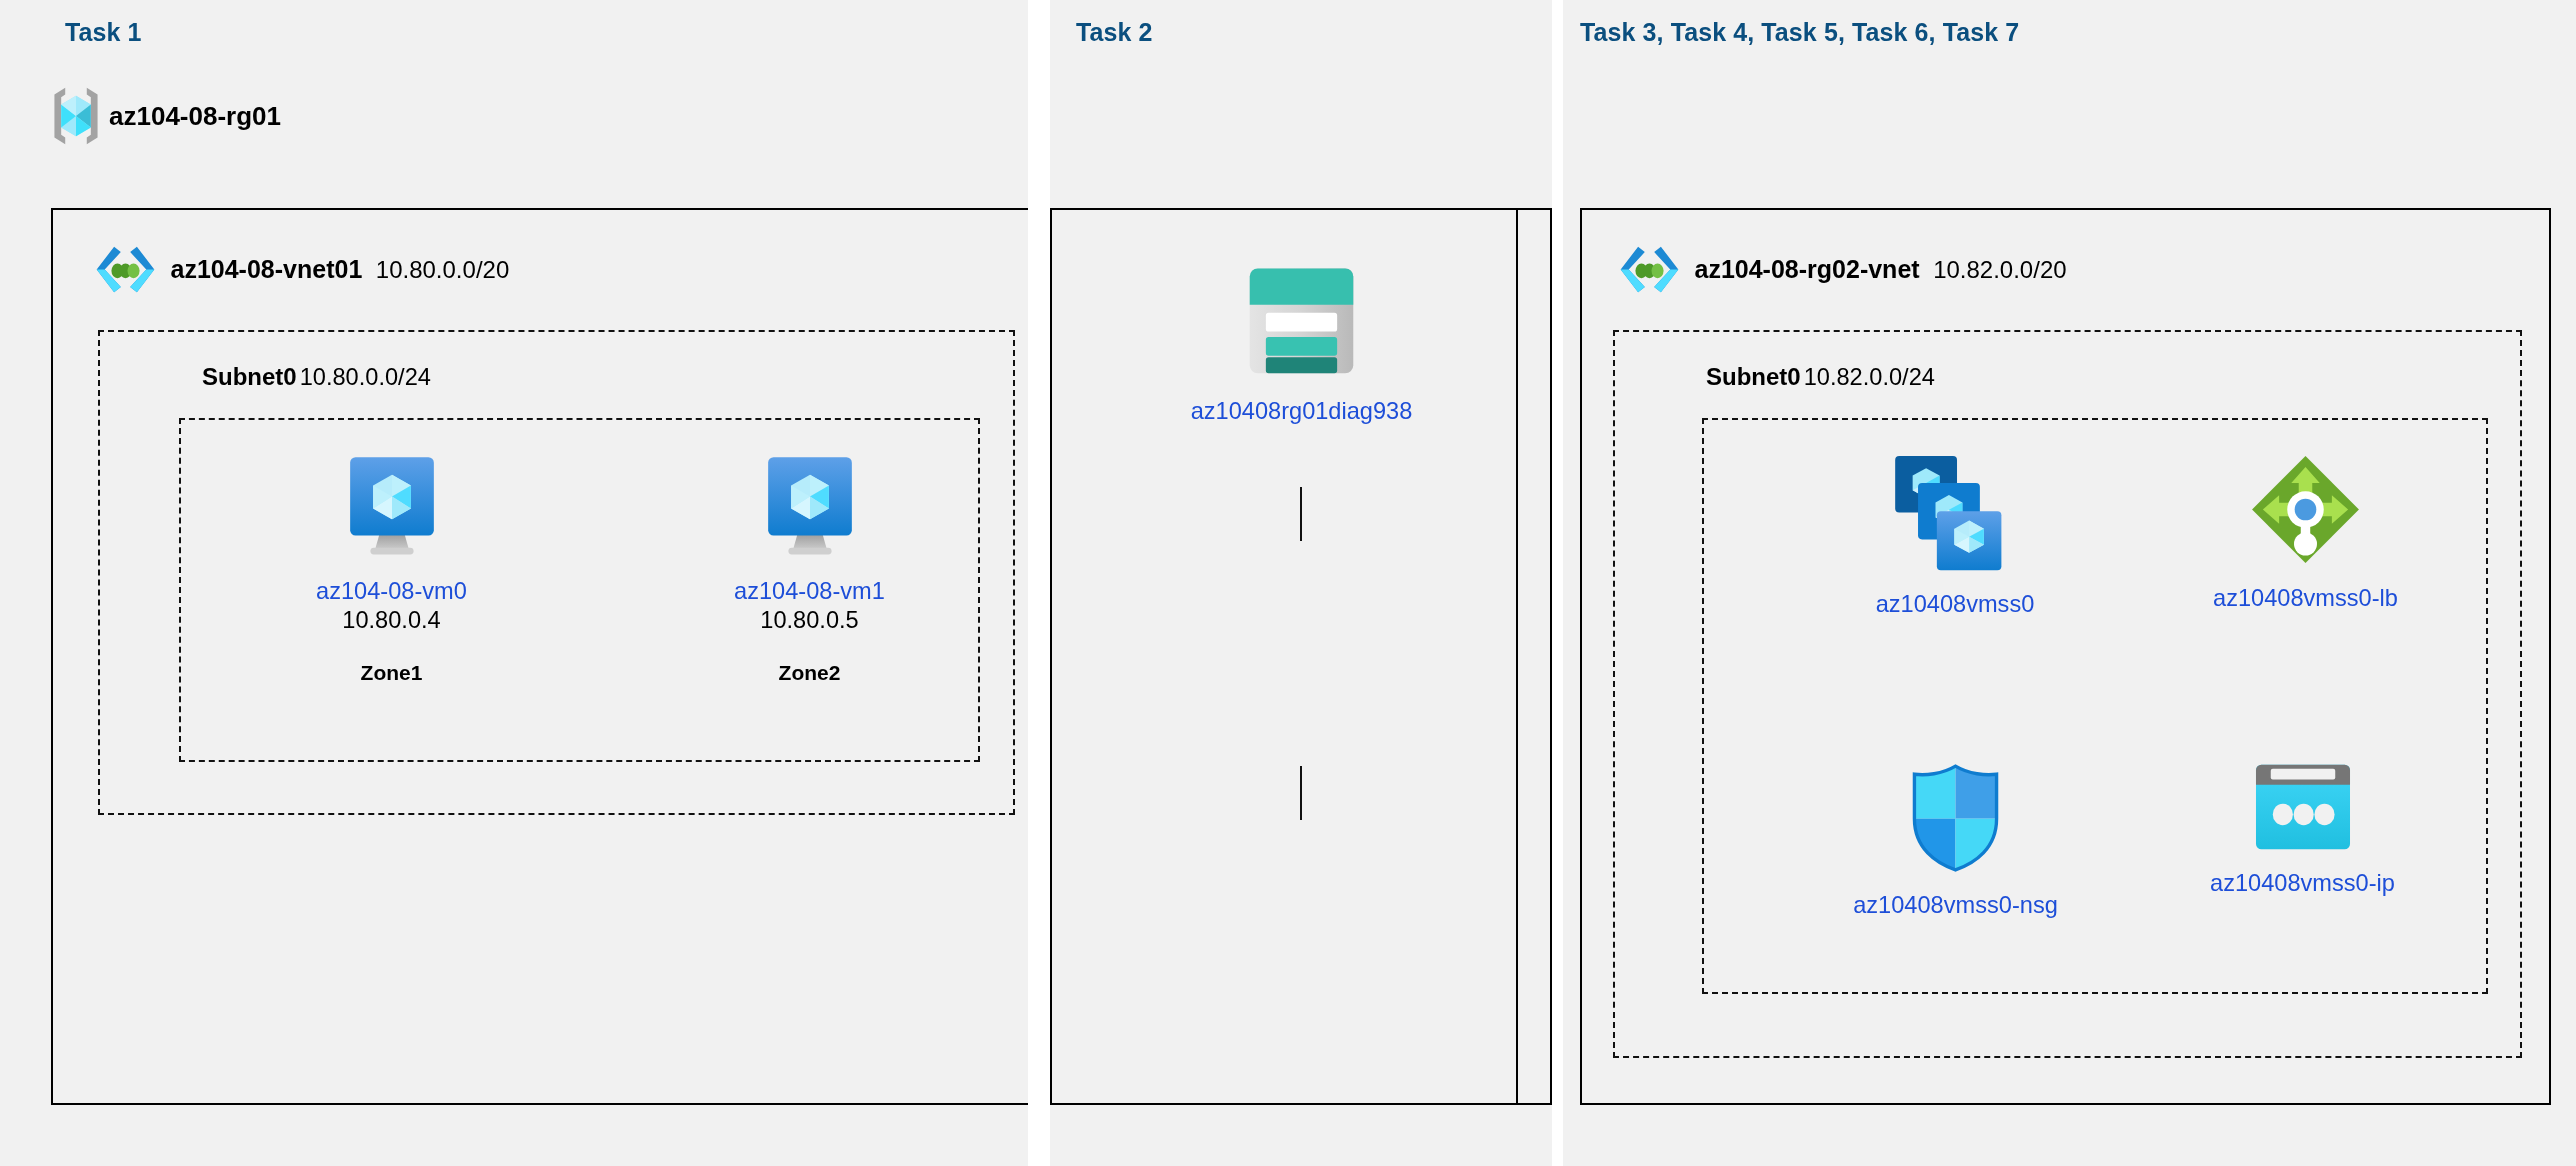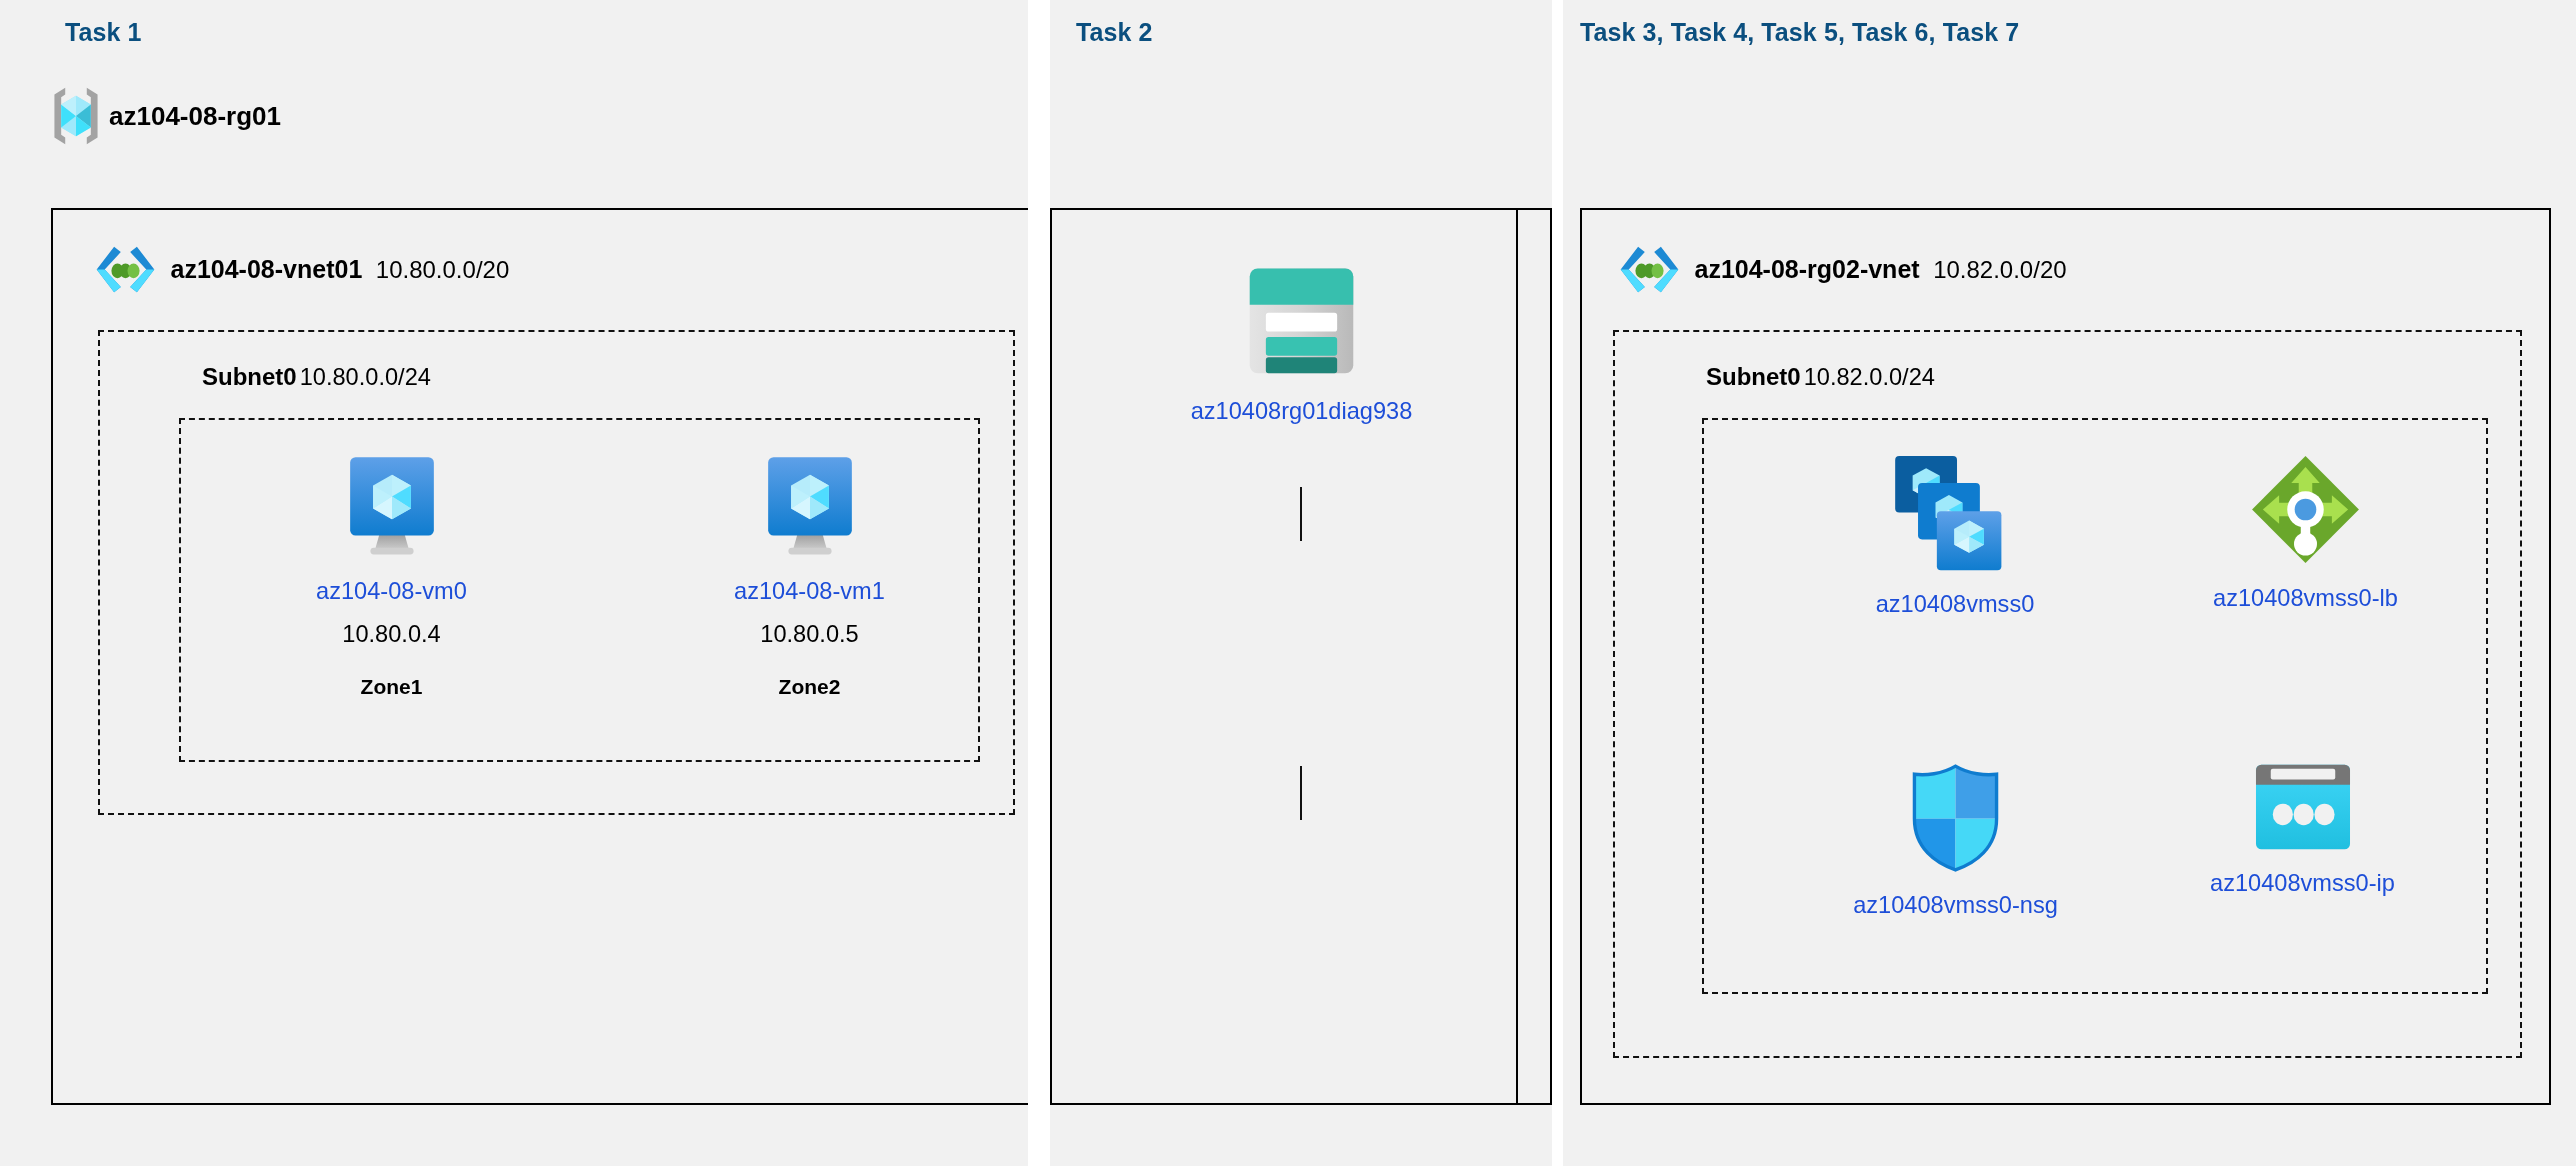--- a/index.html
+++ b/index.html
@@ -64,21 +64,21 @@
   .subnet-label { position: absolute; white-space: nowrap; }
   #subnet01-label { left: 202px;  top: 363px; }
   #subnet02-label { left: 1706px; top: 363px; }
   .subnet-name { font-size: 24px; font-weight: bold; color: #000; }
   .subnet-cidr { font-size: 23.6px; font-weight: normal; color: #000; }
 
   
   .node { position: absolute; display: flex; flex-direction: column; align-items: center; }
   .node .caption { text-align: center; white-space: nowrap; }
   .cap-bold { font-size: 23.6px; font-weight: normal; color: #1d4ed8; display: block; }
-  .cap-reg  { font-size: 23.6px; font-weight: normal; color: #000; display: block; margin-top: 16px; }
+  .cap-reg  { font-size: 23.6px; font-weight: normal; color: #000; display: block; margin-top: 2px; }
   .cap-zone { font-size: 21px; font-weight: bold; color: #000; display: block; margin-top: 27px; }
 
   
   #node-vm0   { left: 270px;  top: 453px; width: 243px; }
   #node-vm1   { left: 688px; top: 453px; width: 243px; }
   #node-storage { left: 1133px; top: 263px; width: 337px; }
   #node-scripts { left: 1183px; top: 539px; width: 236px; }
   #node-script-file { left: 1079px; top: 819px; width: 445px; }
   #node-vmss  { left: 1793px; top: 452px; width: 324px; }
   #node-lb    { left: 2157px; top: 452px; width: 297px; }

